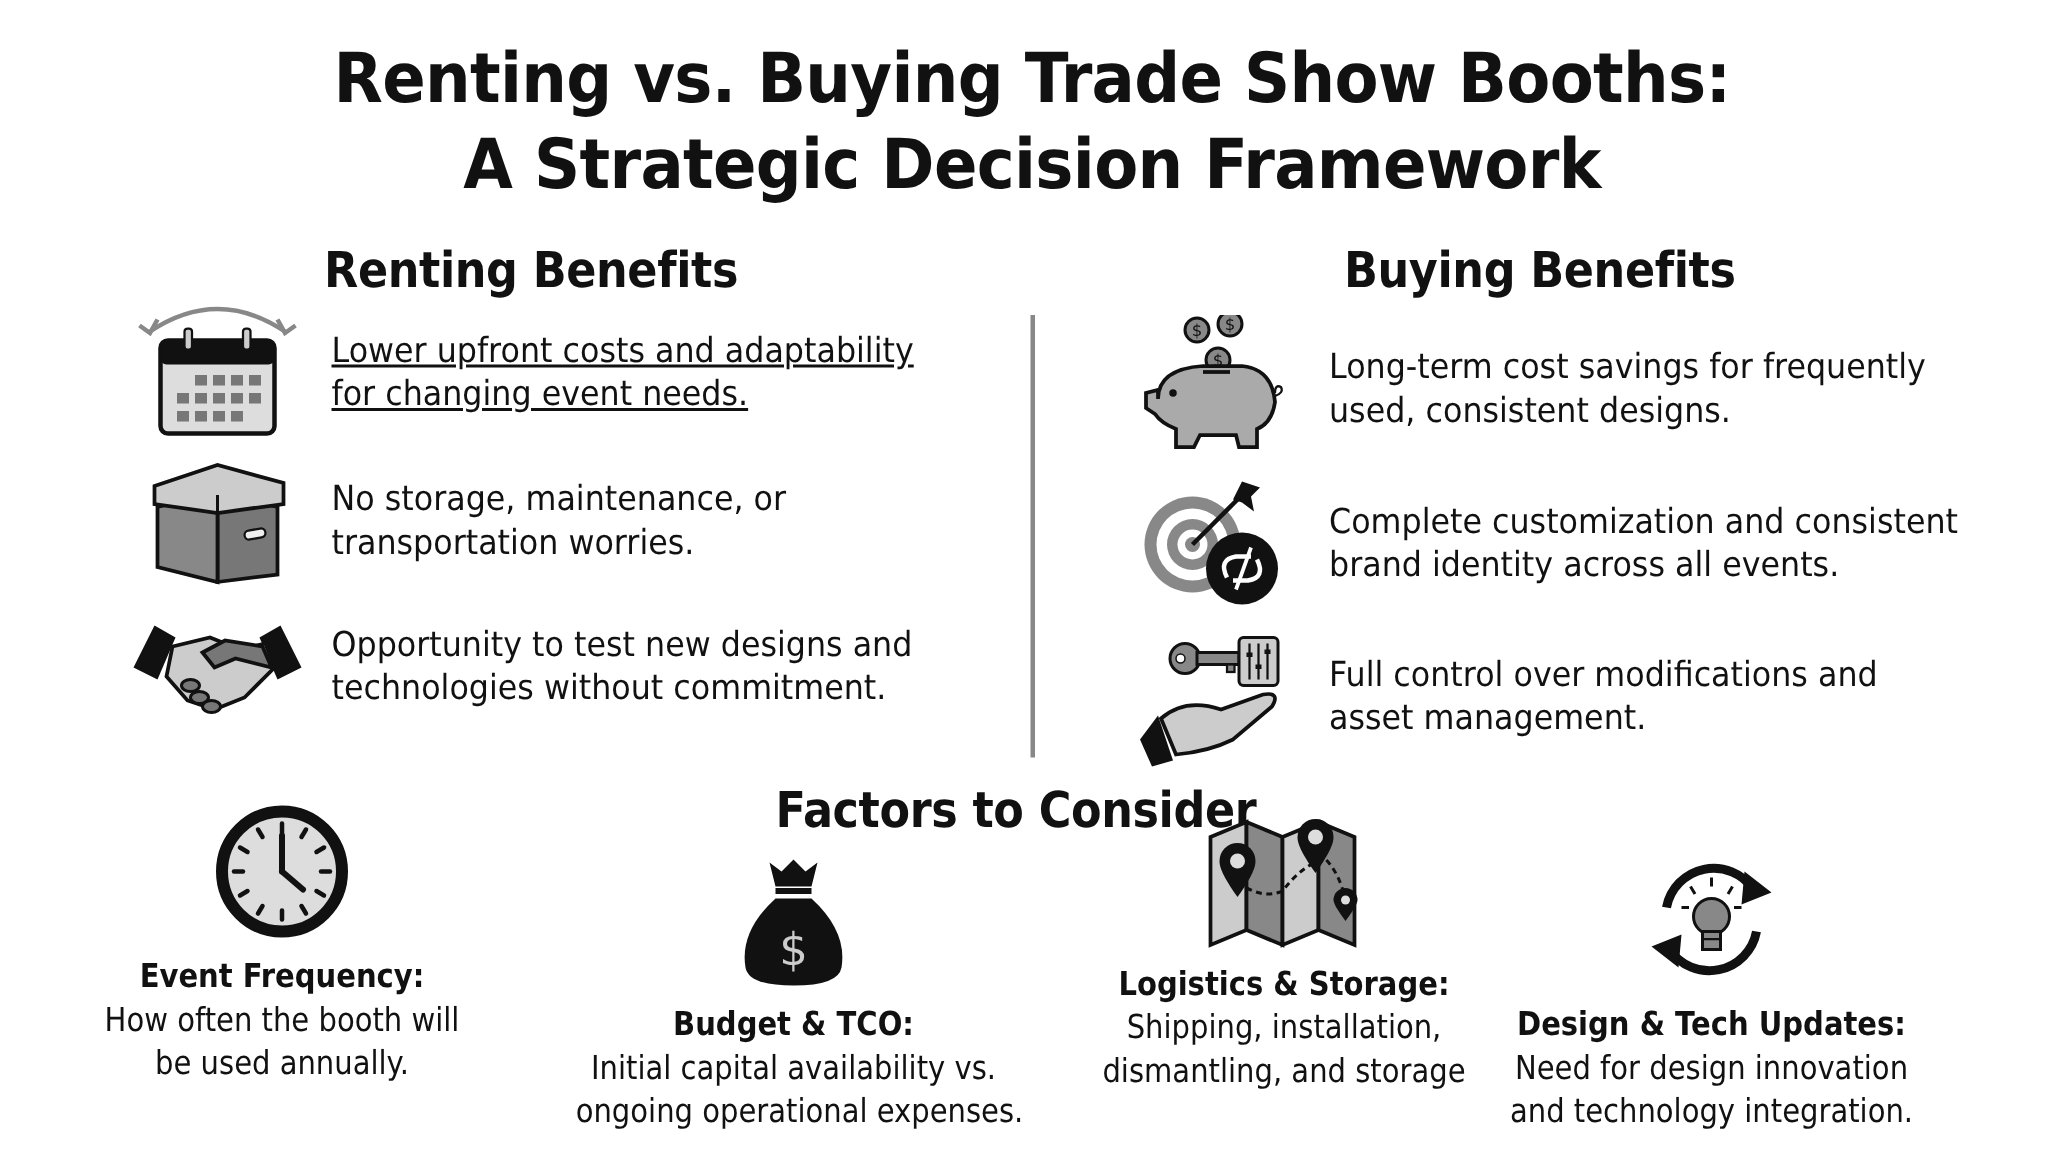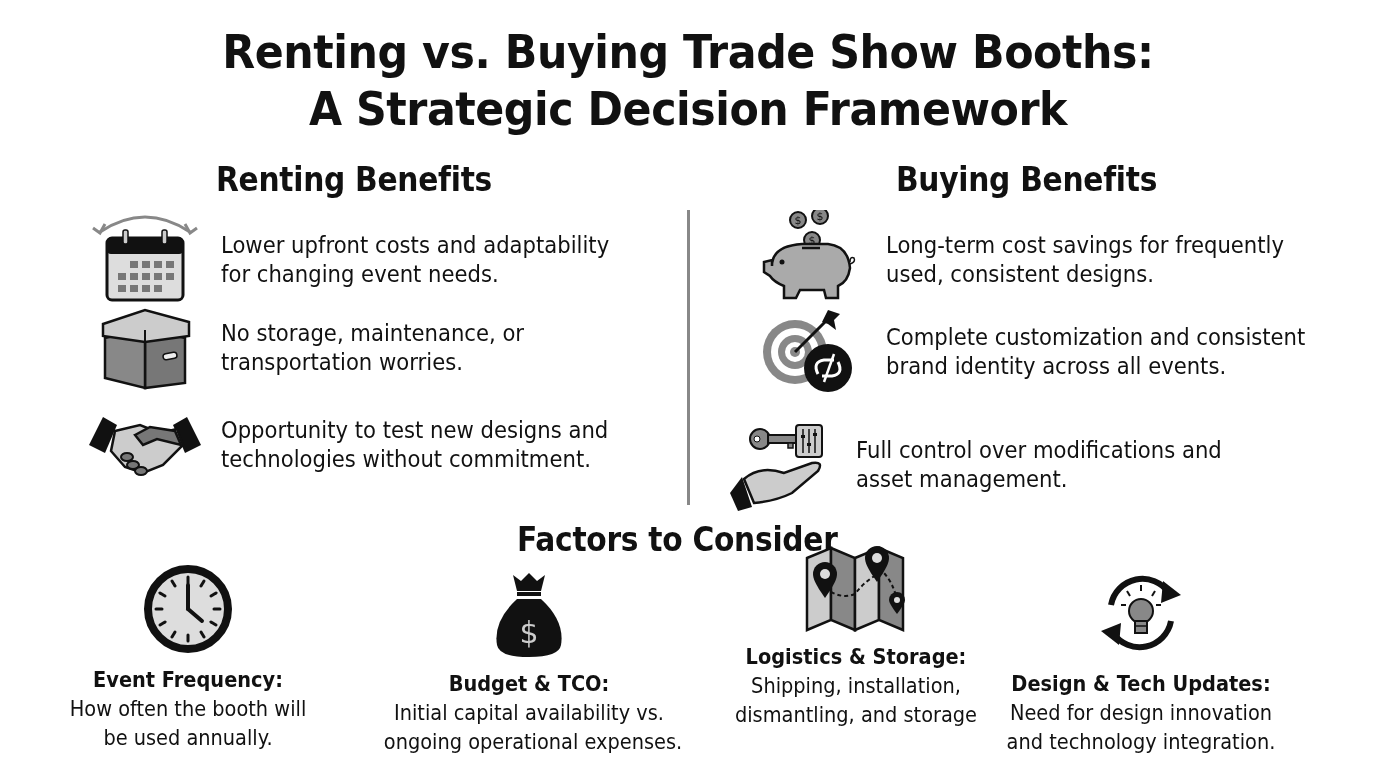--- a/index.html
+++ b/index.html
@@ -30,21 +30,21 @@
 <div class="title">
   <div>Renting vs. Buying Trade Show Booths:</div>
   <div>A Strategic Decision Framework</div>
 </div>
 
 <div class="section-heading" style="left:216px; top:160px;">Renting Benefits</div>
 <div class="section-heading" style="left:896px; top:160px;">Buying Benefits</div>
 
 <div class="divider"></div>
 
-<div class="benefit" style="left:85px; top:210px;">
+<div class="benefit" style="left:85px; top:199px;text-decoration:underline;">
   <div class="icon">
     <svg width="120" height="100" viewBox="0 0 120 100">
       <path d="M15 22 Q60 -8 105 22" fill="none" stroke="#888" stroke-width="3"></path>
       <path d="M8 18 L15 23 L20 14" fill="none" stroke="#888" stroke-width="3"></path>
       <path d="M112 18 L105 23 L100 14" fill="none" stroke="#888" stroke-width="3"></path>
       <rect x="22" y="28" width="76" height="62" rx="5" fill="#ddd" stroke="#111" stroke-width="3"></rect>
       <rect x="22" y="28" width="76" height="16" rx="4" fill="#111"></rect>
       <rect x="38" y="20" width="5" height="14" rx="2" fill="#ccc" stroke="#111" stroke-width="1.5"></rect>
       <rect x="77" y="20" width="5" height="14" rx="2" fill="#ccc" stroke="#111" stroke-width="1.5"></rect>
       <g fill="#777">
@@ -120,42 +120,42 @@
       <line x1="52" y1="38" x2="70" y2="38" stroke="#111" stroke-width="2.5"></line>
       <path d="M100 54 q6 -2 4 -6 q-4 -2 -4 4" fill="none" stroke="#111" stroke-width="1.5"></path>
     </svg>
   </div>
   <div class="text">
     <div>Long-term cost savings for frequently</div>
     <div>used, consistent designs.</div>
   </div>
 </div>
 
-<div class="benefit" style="left:750px; top:302px;">
+<div class="benefit" style="left:750px; top:313px;">
   <div class="icon">
     <svg width="120" height="100" viewBox="0 0 120 100">
       <circle cx="45" cy="50" r="32" fill="#888"></circle>
       <circle cx="45" cy="50" r="24" fill="#fff"></circle>
       <circle cx="45" cy="50" r="17" fill="#888"></circle>
       <circle cx="45" cy="50" r="10" fill="#fff"></circle>
       <circle cx="45" cy="50" r="5" fill="#888"></circle>
       <line x1="45" y1="50" x2="80" y2="15" stroke="#111" stroke-width="3"></line>
       <polygon points="78,8 90,12 84,18 86,28 78,22 72,20" fill="#111"></polygon>
       <circle cx="78" cy="66" r="24" fill="#111"></circle>
       <path d="M68 72 q-6 -12 6 -14 l10 0 M88 60 q6 12 -6 14 l-10 0" fill="none" stroke="#fff" stroke-width="3"></path>
       <line x1="74" y1="80" x2="84" y2="52" stroke="#fff" stroke-width="2.5"></line>
     </svg>
   </div>
   <div class="text">
     <div>Complete customization and consistent</div>
     <div>brand identity across all events.</div>
   </div>
 </div>
 
-<div class="benefit" style="left:720px; top:415px;">
+<div class="benefit" style="left:750px; top:415px;">
   <div class="icon">
     <svg width="120" height="100" viewBox="0 0 120 100">
       <circle cx="40" cy="24" r="10" fill="#888" stroke="#111" stroke-width="2"></circle>
       <circle cx="37" cy="24" r="3" fill="#fff" stroke="#111" stroke-width="1"></circle>
       <rect x="48" y="20" width="28" height="8" fill="#888" stroke="#111" stroke-width="2"></rect>
       <rect x="68" y="28" width="5" height="5" fill="#888" stroke="#111" stroke-width="1.5"></rect>
       <rect x="76" y="10" width="26" height="32" rx="3" fill="#ccc" stroke="#111" stroke-width="2"></rect>
       <g stroke="#111" stroke-width="1.5">
         <line x1="83" y1="14" x2="83" y2="38"></line>
           <line x1="89" y1="14" x2="89" y2="38"></line>
@@ -171,21 +171,21 @@
     </svg>
   </div>
   <div class="text">
     <div>Full control over modifications and</div>
     <div>asset management.</div>
   </div>
 </div>
 
 <div class="section-heading" style="left:517px; top:520px;">Factors to Consider</div>
 
-<div class="factor" style="left:23px; top:561px;">
+<div class="factor" style="left:23px; top:533px;">
   <div class="ficon">
     <svg width="96" height="96" viewBox="0 0 96 96">
       <circle cx="48" cy="48" r="40" fill="#ddd" stroke="#111" stroke-width="8"></circle>
       <g stroke="#111" stroke-width="3" stroke-linecap="round">
         <line x1="48" y1="16" x2="48" y2="22"></line>
           <line x1="48" y1="74" x2="48" y2="80"></line>
         <line x1="16" y1="48" x2="22" y2="48"></line>
           <line x1="74" y1="48" x2="80" y2="48"></line>
         <line x1="32" y1="20" x2="35" y2="25"></line>
           <line x1="64" y1="20" x2="61" y2="25"></line>

